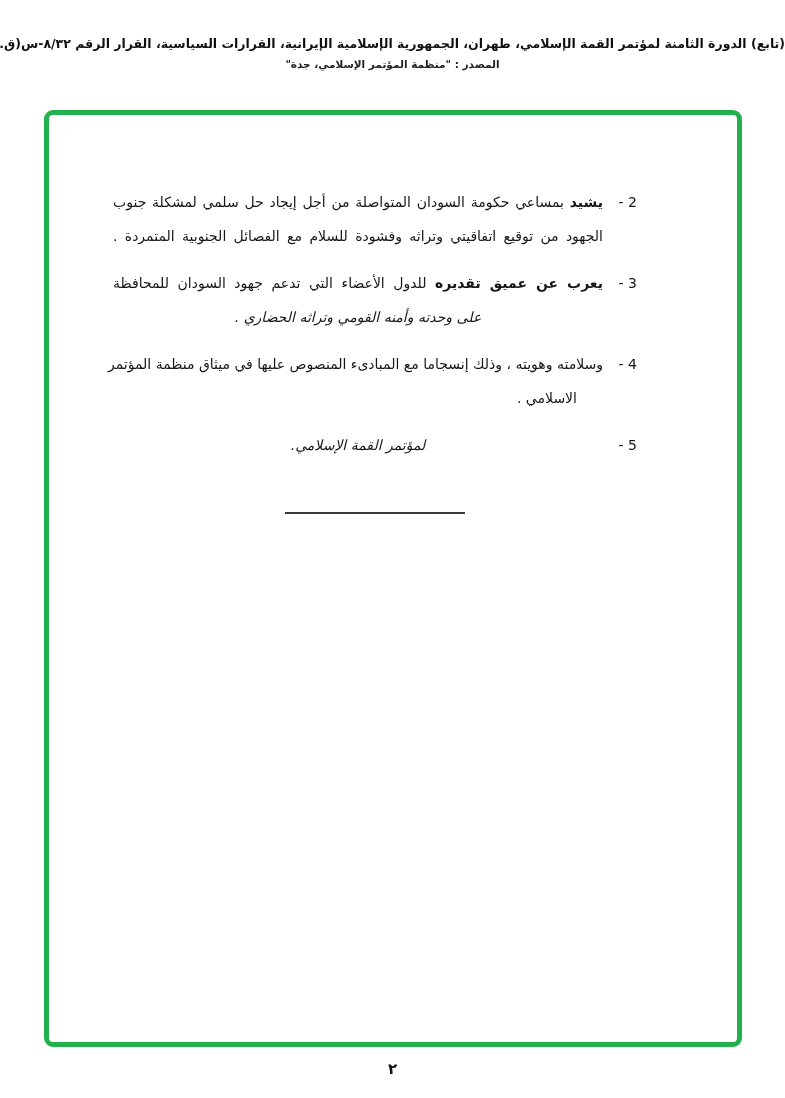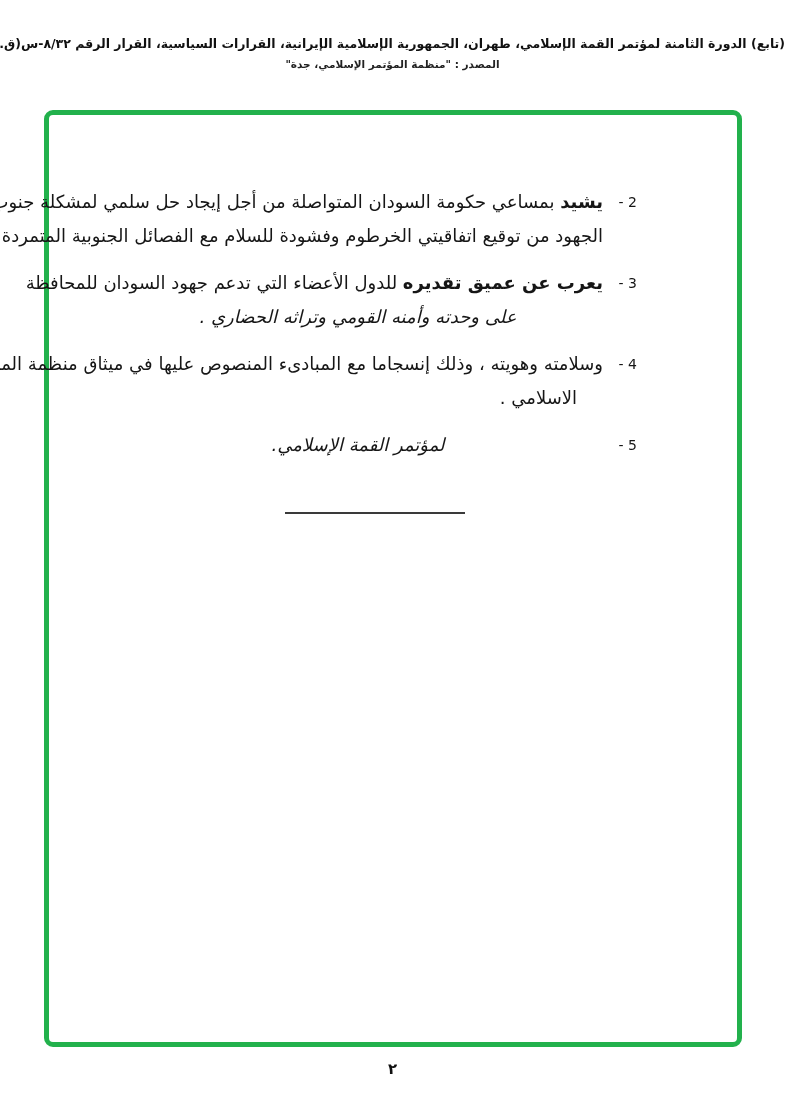--- a/index.html
+++ b/index.html
@@ -63,21 +63,21 @@
     flex: 0 0 34px;
     font-size: 14px;
     line-height: 34px;
     white-space: nowrap;
   }
   .item-text {
     flex: 1 1 auto;
     min-width: 0;
   }
   .ln {
-    font-size: 18px;
+    font-size: 14px;
     line-height: 34px;
     white-space: nowrap;
   }
   .ln-j {                      
     text-align: justify;
     text-align-last: justify;
   }
   .ln-c { text-align: center; font-style: italic; }     
   .ln-s { padding-left: 0; padding-right: 26px; } 
   .lead { font-weight: bold; }
@@ -112,21 +112,21 @@
     <div class="h-line2">المصدر : "منظمة المؤتمر الإسلامي، جدة"</div>
   </div>
 
   <div class="doc-frame">
     <div class="frame-content">
 
       <div class="item">
         <div class="item-marker">2 -</div>
         <div class="item-text">
           <div class="ln ln-j"><span class="lead">يشيد</span><span> بمساعي حكومة السودان المتواصلة من أجل إيجاد حل سلمي لمشكلة جنوب</span></div>
-          <div class="ln ln-j">الجهود من توقيع اتفاقيتي الخرطوم وفشودة للسلام مع الفصائل الجنوبية المتمردة .</div>
+          <div class="ln ln-j">الجهود من توقيع اتفاقيتي وتراثه وفشودة للسلام مع الفصائل الجنوبية المتمردة .</div>
         </div>
       </div>
 
       <div class="item">
         <div class="item-marker">3 -</div>
         <div class="item-text">
           <div class="ln ln-j"><span class="lead">يعرب عن عميق تقديره</span><span> للدول الأعضاء التي تدعم جهود السودان للمحافظة</span></div>
           <div class="ln ln-c">على وحدته وأمنه القومي وتراثه الحضاري .</div>
         </div>
       </div>

